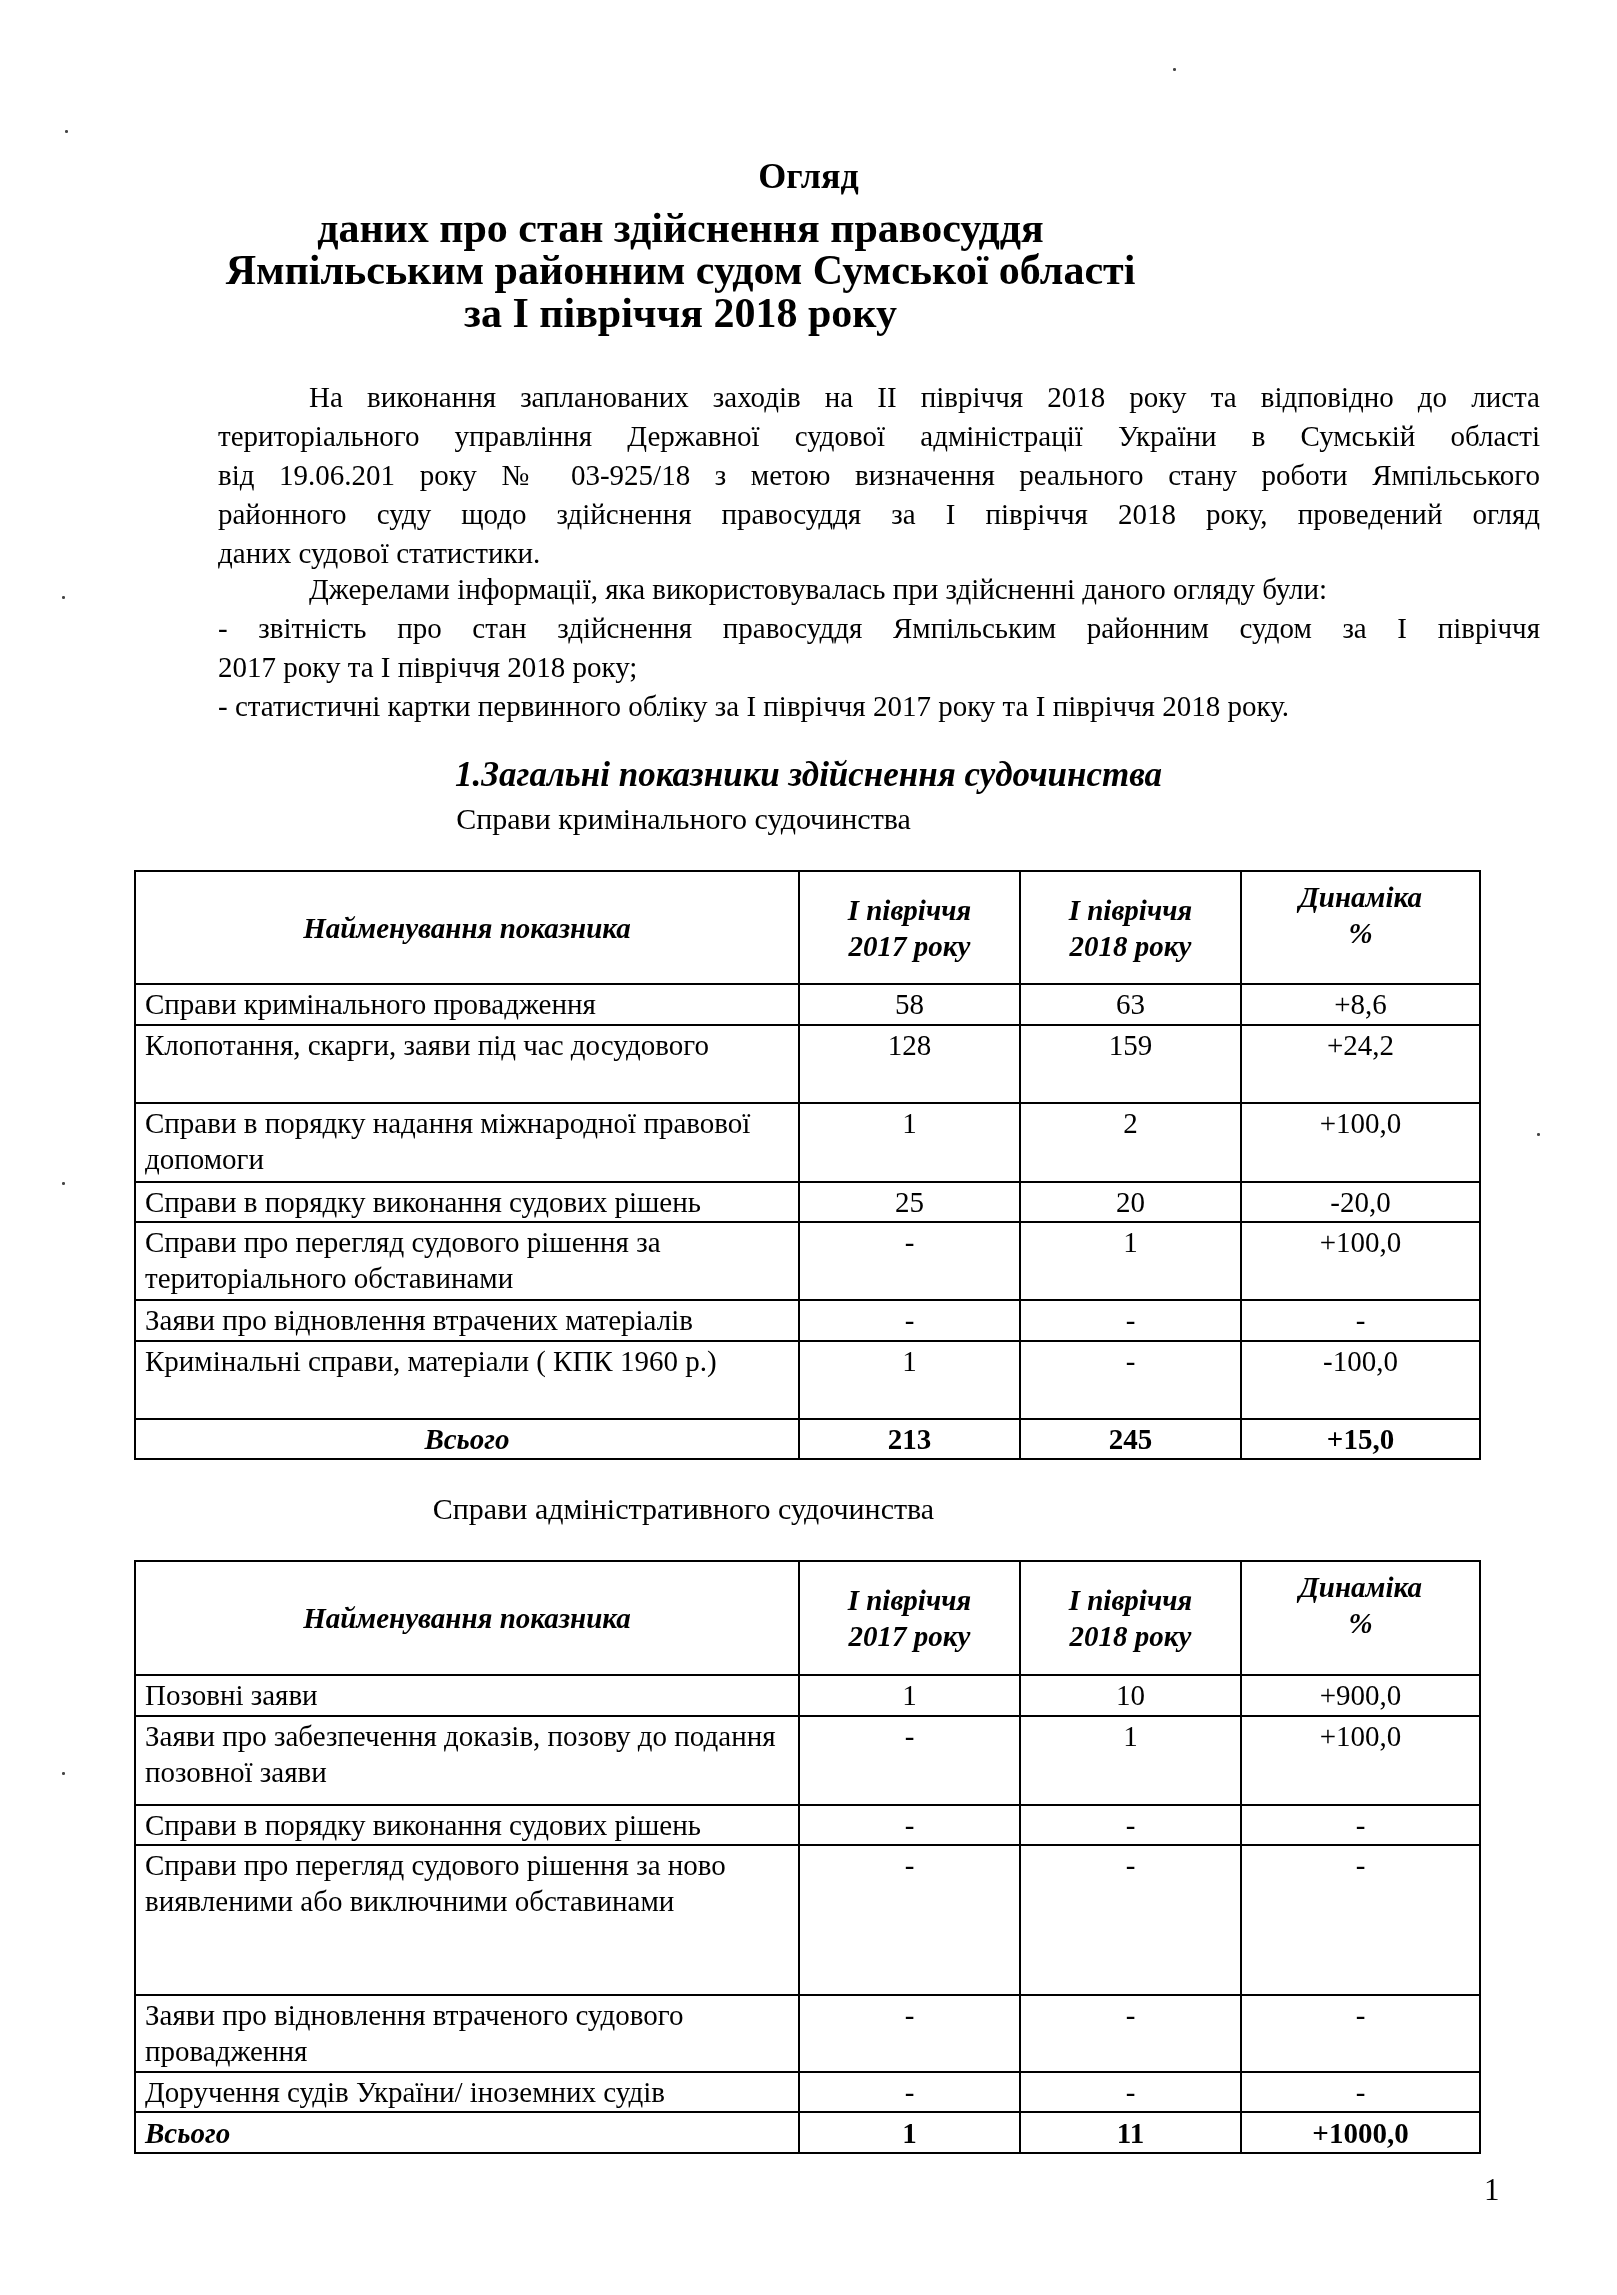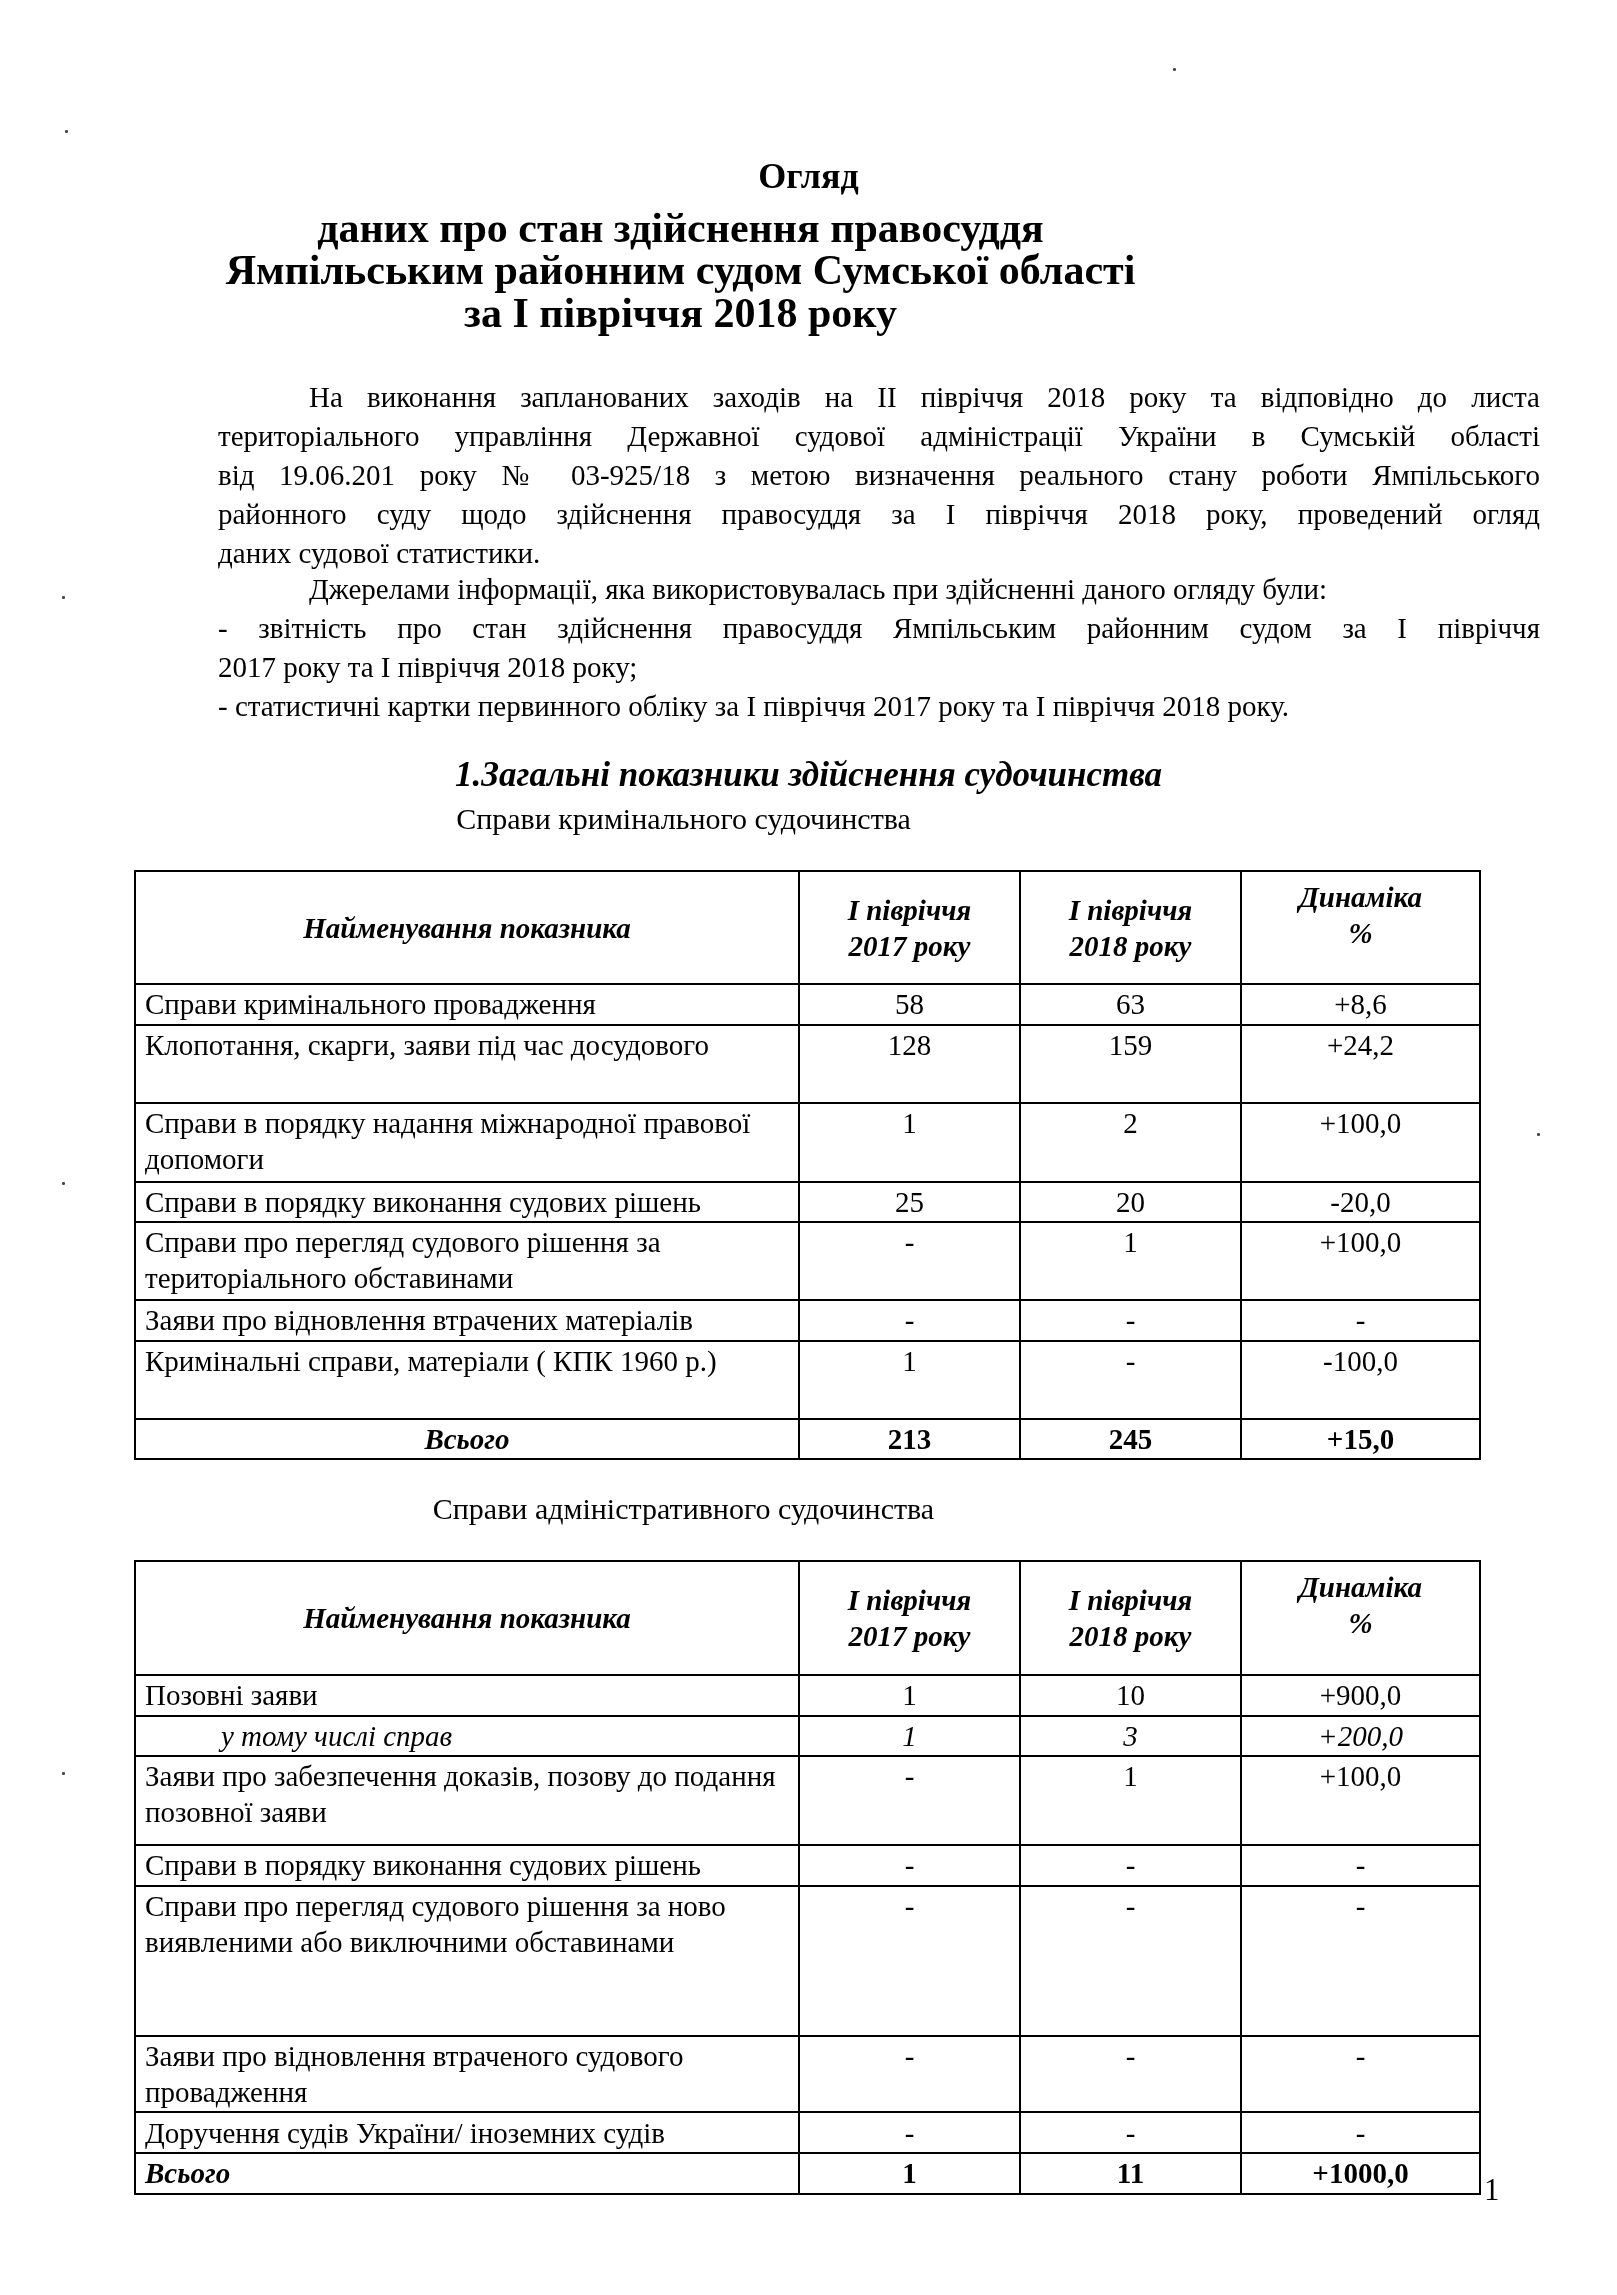--- a/index.html
+++ b/index.html
@@ -157,26 +157,20 @@
     <th><span>І півріччя</span><br><span>2017 року</span></th>
     <th><span>І півріччя</span><br><span>2018  року</span></th>
     <th class="dyn"><span>Динаміка</span><br><span>%</span></th>
   </tr>
   <tr style="height:40px">
     <td class="name">Позовні заяви</td>
     <td class="num">1</td>
     <td class="num">10</td>
     <td class="num">+900,0</td>
   </tr>
-  <tr class="italic" style="height:40px">
-    <td class="name sub-indent">у тому числі справ</td>
-    <td class="num">1</td>
-    <td class="num">3</td>
-    <td class="num">+200,0</td>
-  </tr>
   <tr style="height:89px">
     <td class="name">Заяви про забезпечення доказів, позову до подання позовної заяви</td>
     <td class="num">-</td>
     <td class="num">1</td>
     <td class="num">+100,0</td>
   </tr>
   <tr style="height:39px">
     <td class="name line">Справи в порядку виконання судових рішень</td>
     <td class="num">-</td>
     <td class="num">-</td>

